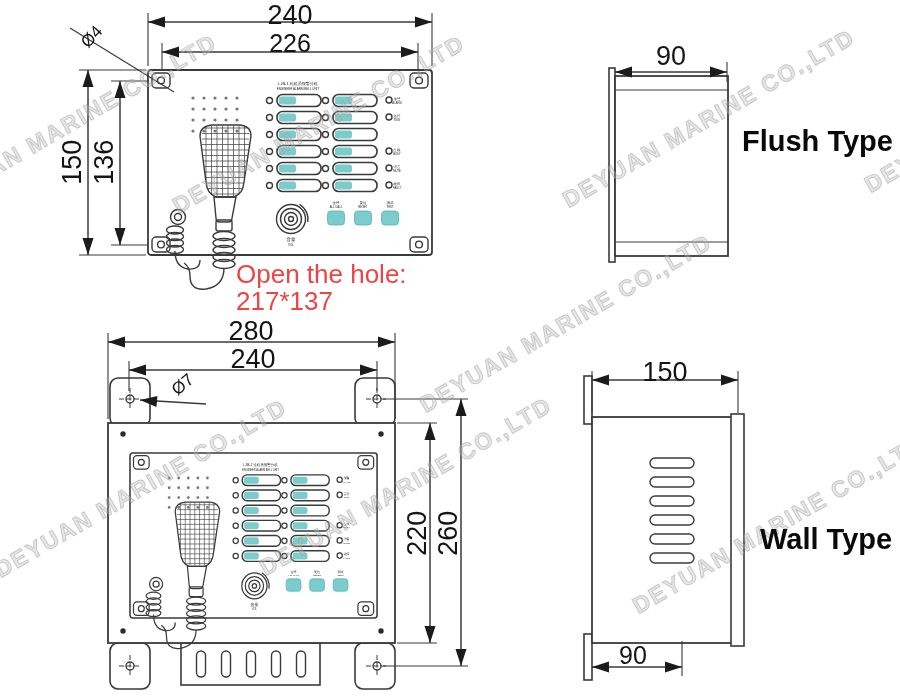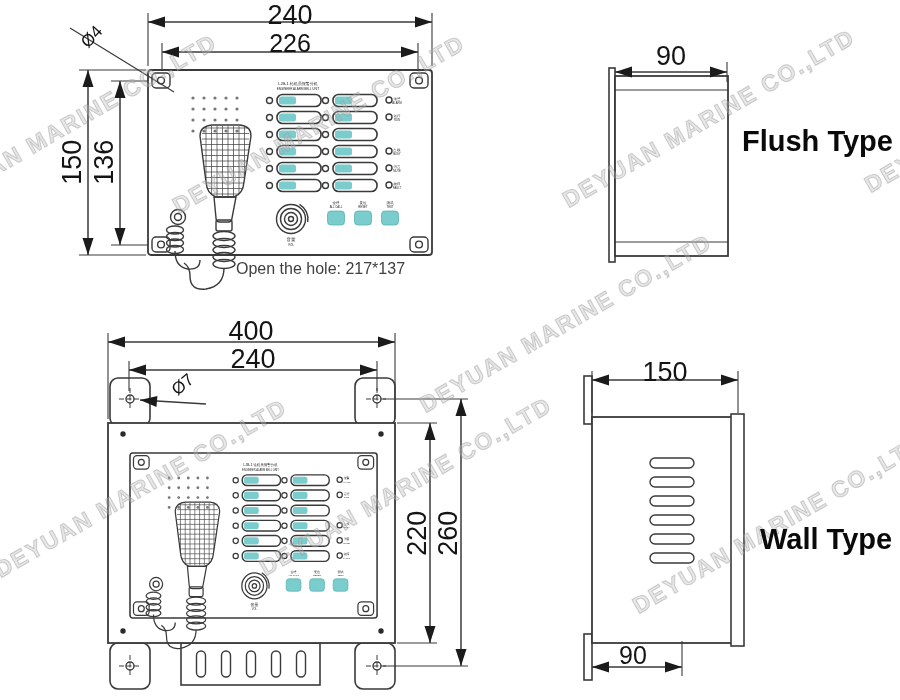--- a/index.html
+++ b/index.html
@@ -7,21 +7,21 @@
           font-family:"Liberation Sans",sans-serif;}
   #art{position:absolute;left:0;top:0;z-index:1;}
   #wm-layer{position:absolute;left:0;top:0;width:900px;height:700px;z-index:2;pointer-events:none;}
   .wm{position:absolute;font-weight:bold;font-size:23px;letter-spacing:2px;white-space:nowrap;
       color:rgba(185,185,185,.35);-webkit-text-stroke:1px rgba(150,150,150,.45);
       transform:rotate(-30deg);transform-origin:0 0;font-family:"Liberation Sans",sans-serif;}
   #labels{position:absolute;left:0;top:0;width:836px;height:700px;z-index:3;pointer-events:none;}
   .dl{position:absolute;color:#141414;text-align:center;font-size:27px;line-height:1.05;
       font-family:"Liberation Sans",sans-serif;}
   .rot90{transform:rotate(-90deg);}
-  .note{font-size:16px;color:#404040;}
+  .note{font-size:26px;color:#ef4444;}
   .typ{font-size:29px;font-weight:600;color:#0a0a0a;}
   .dia{font-size:17px;font-weight:500;}
   .ln{fill:none;stroke:#3a3a3a;stroke-width:1.4;}
   .lnw{fill:#ffffff;stroke:#3a3a3a;stroke-width:1.6;}
   .lw{stroke-width:1.8;}
   .t{font-family:"Liberation Sans",sans-serif;fill:#222;text-anchor:middle;}
   .t3{font-size:3px;}.t4{font-size:4px;}.t45{font-size:4.5px;}
 </style>
 </head>
 <body>
@@ -319,21 +319,21 @@
     <div class="dl" style="left:230px;top:1px;width:120px;">240</div>
     <div class="dl" style="left:230px;top:30px;width:120px;font-size:25px;">226</div>
     <div class="dl rot90" style="left:27px;top:148px;width:90px;">150</div>
     <div class="dl rot90" style="left:59px;top:148px;width:90px;">136</div>
     <div class="dl dia" style="left:62px;top:28px;width:60px;transform:rotate(-47deg);">Ø4</div>
     <div class="dl note" style="left:236px;top:261px;width:260px;text-align:left;">Open the hole:  217*137</div>
 
     <div class="dl" style="left:631px;top:42px;width:80px;">90</div>
     <div class="dl typ" style="left:742px;top:126px;width:160px;text-align:left;">Flush Type</div>
 
-    <div class="dl" style="left:191px;top:317px;width:120px;">400</div>
+    <div class="dl" style="left:191px;top:317px;width:120px;">280</div>
     <div class="dl" style="left:193px;top:345px;width:120px;">240</div>
     <div class="dl dia" style="left:153px;top:376px;width:60px;transform:rotate(-40deg);">Ø7</div>
     <div class="dl rot90" style="left:372px;top:519px;width:90px;">220</div>
     <div class="dl rot90" style="left:403px;top:519px;width:90px;">260</div>
 
     <div class="dl" style="left:605px;top:358px;width:120px;">150</div>
     <div class="dl" style="left:593px;top:642px;width:80px;font-size:25px;">90</div>
     <div class="dl typ" style="left:760px;top:524px;width:150px;text-align:left;">Wall Type</div>
   </div>
 </div>

